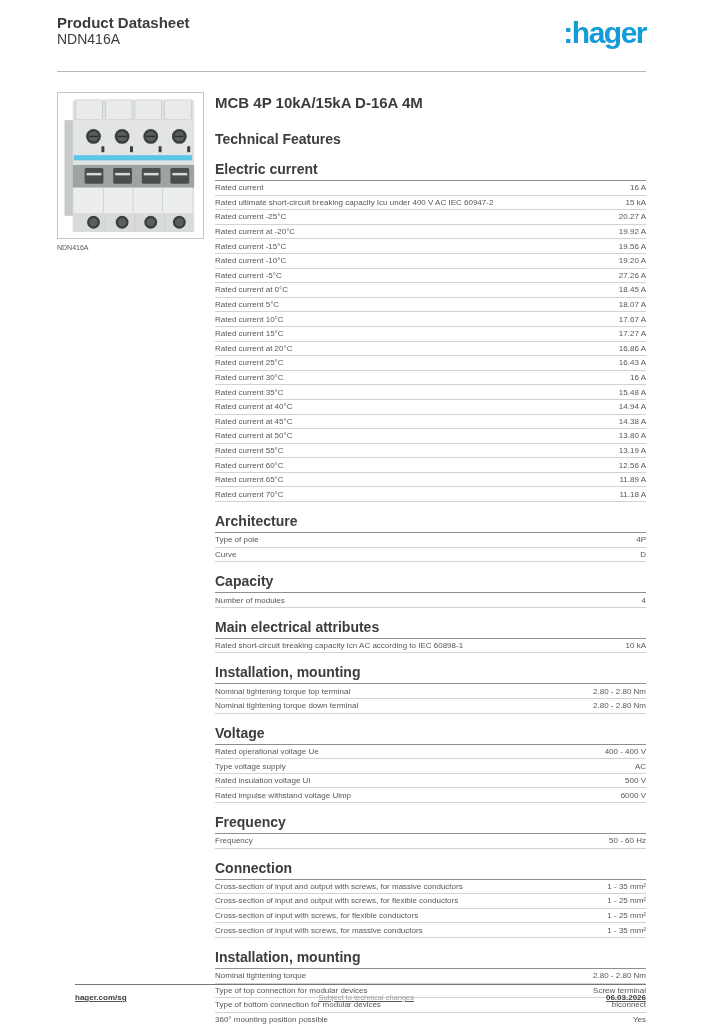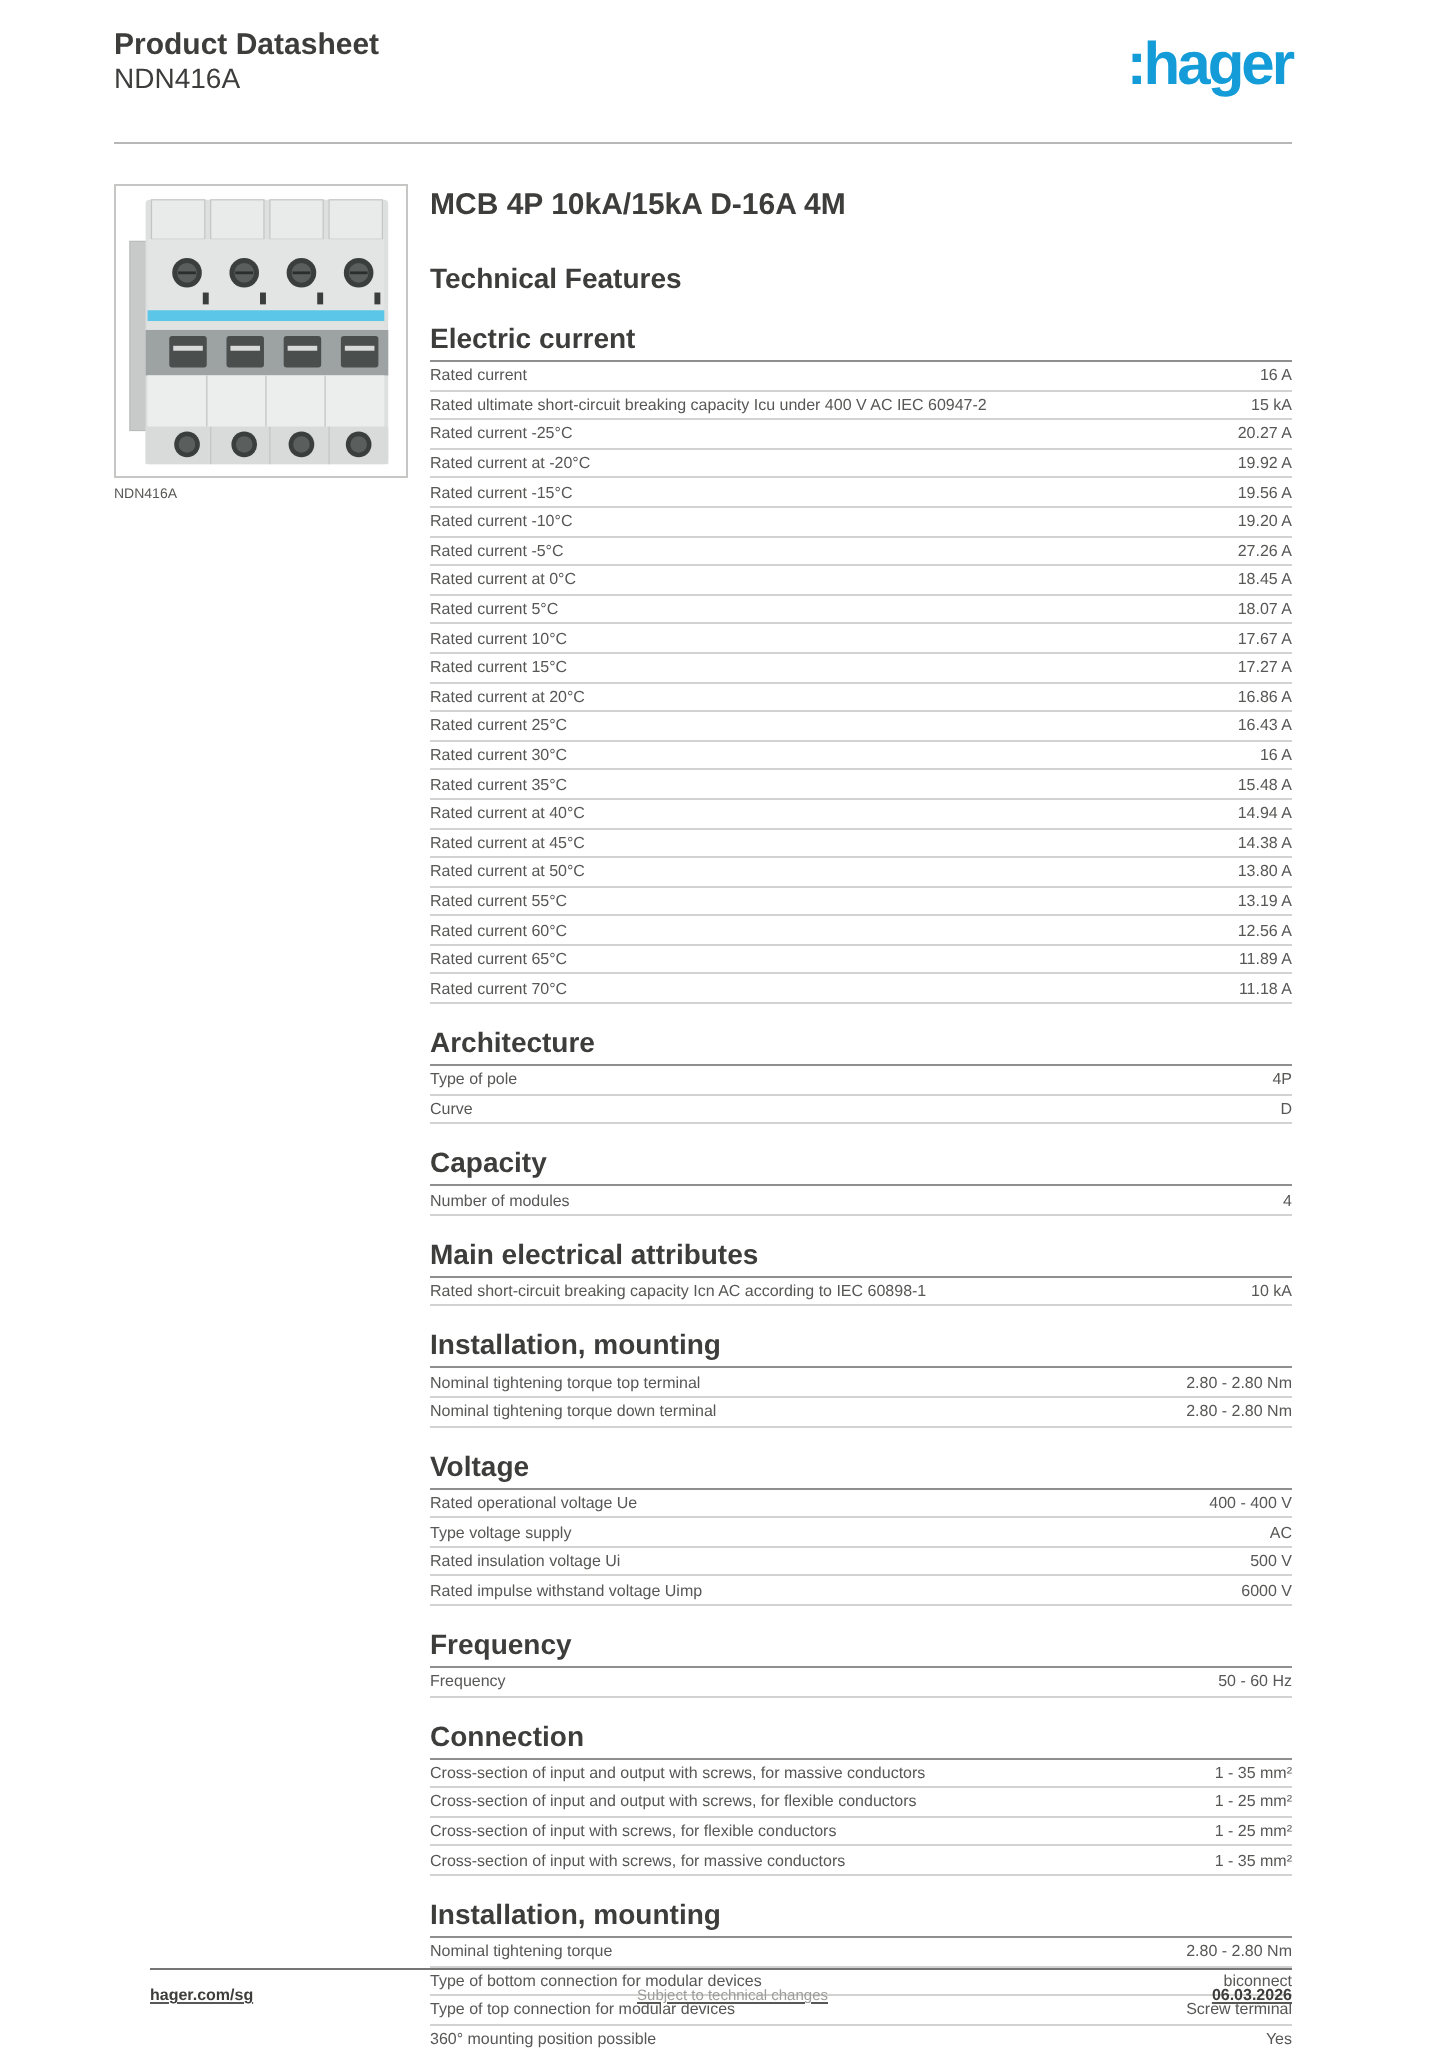--- a/index.html
+++ b/index.html
@@ -360,26 +360,26 @@
         </section>
           <section class="spec-section">
           <div class="section-title">Installation, mounting</div>
           <div class="rows">
 
           <div class="spec-row">
               <span class="row-label">Nominal tightening torque</span>
               <span class="row-value">2.80 - 2.80 Nm</span>
             </div>
               <div class="spec-row">
+              <span class="row-label">Type of top connection for modular devices</span>
+              <span class="row-value">Screw terminal</span>
+            </div>
+              <div class="spec-row">
               <span class="row-label">Type of bottom connection for modular devices</span>
               <span class="row-value">biconnect</span>
-            </div>
-              <div class="spec-row">
-              <span class="row-label">Type of top connection for modular devices</span>
-              <span class="row-value">Screw terminal</span>
             </div>
               <div class="spec-row">
               <span class="row-label">360° mounting position possible</span>
               <span class="row-value">Yes</span>
             </div>
             </div>
         </section>
         </div>
     </div>
 

